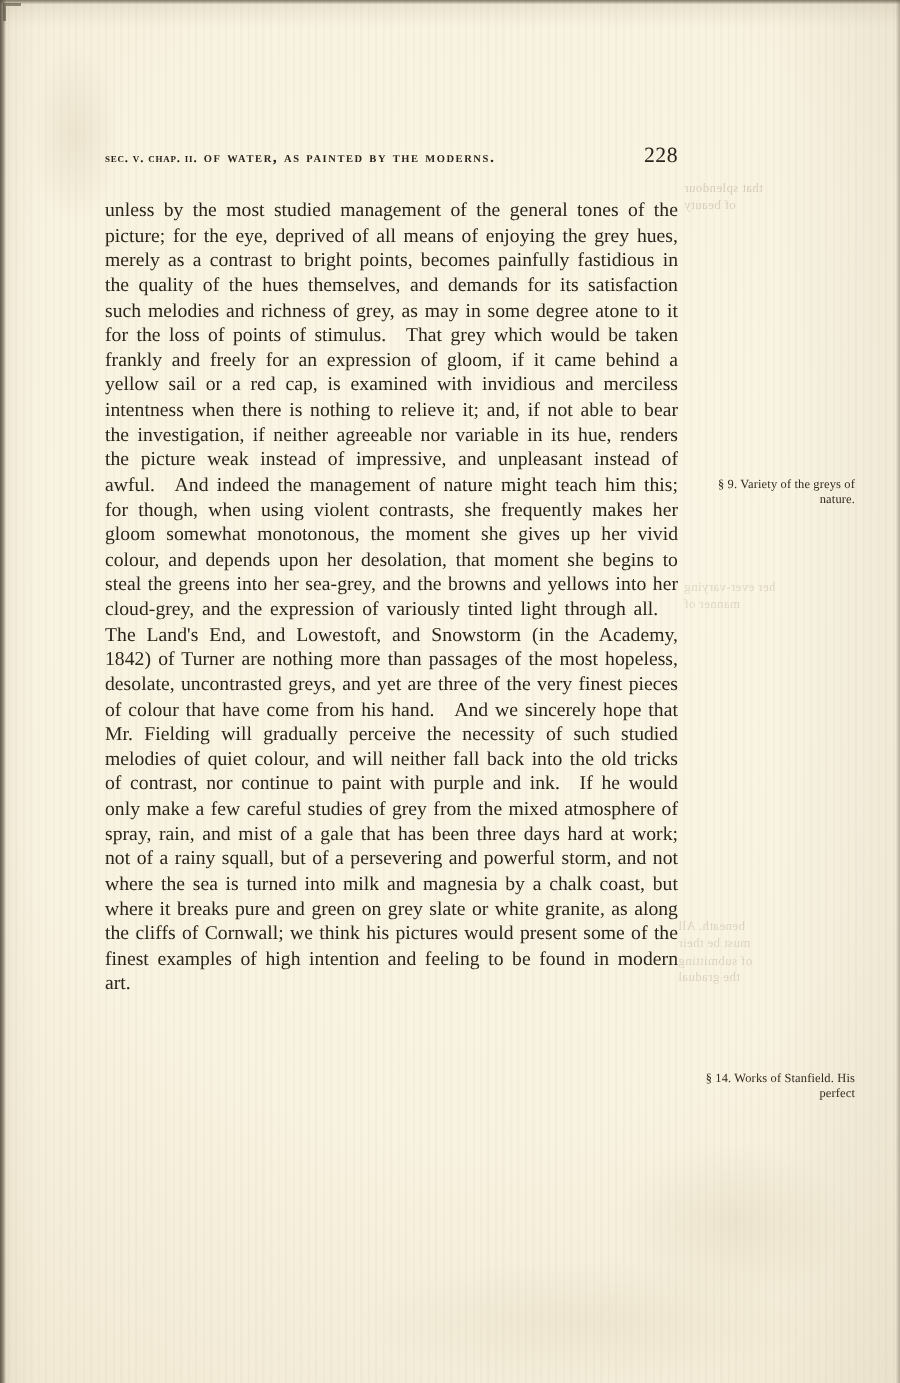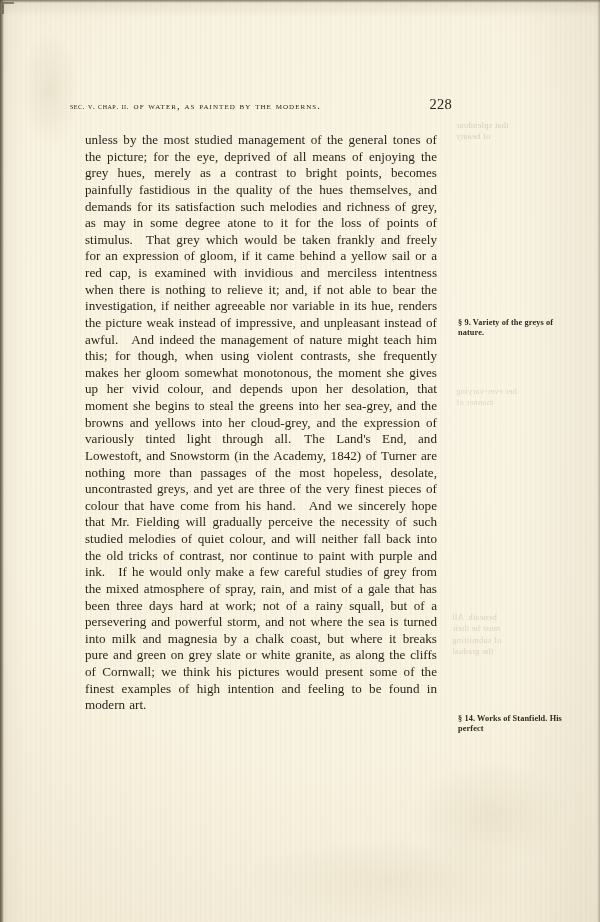--- a/index.html
+++ b/index.html
@@ -99,40 +99,40 @@
     justify-content: space-between;
     color: #2a241c;
     margin-bottom: 19px;
     white-space: nowrap;
   }
   .runhead-left {
     font-size: 9.5px;
     letter-spacing: .055em;
     font-variant: small-caps;
     text-transform: lowercase;
-    font-weight: 400;
+    font-weight: 700;
     margin-top: 12px;
   }
   .runhead-left .sec {
     font-size: 8.6px;
     margin-right: .5em;
   }
   .runhead-title {
     font-size: 10.6px;
     letter-spacing: .10em;
   }
   .folio {
     font-size: 14.5px;
     color: #2a241c;
     letter-spacing: .02em;
     padding-left: 10px;
   }
 
   p.body {
-    margin: 15px;
+    margin: 0;
     font-size: 13.1px;
     line-height: 16.62px;
     text-align: justify;
     text-align-last: left;
     color: #2b251c;
     word-spacing: .055em;
     letter-spacing: .002em;
     -webkit-font-smoothing: antialiased;
   }
   p.body + p.body {
@@ -141,21 +141,22 @@
 
   
   .sidenote {
     position: absolute;
     left: 458px;
     width: 112px;
     font-size: 8.3px;
     line-height: 10.4px;
     color: #31291f;
     letter-spacing: .012em;
-    font-weight: 700;
+    font-weight: 400;
+    text-align: right;
   }
   .sn-9  { top: 318px; }
   .sn-10 { top: 714px; }
 
   
   .ghost {
     position: absolute;
     color: #8a7c60;
     opacity: .30;
     font-size: 8.6px;

